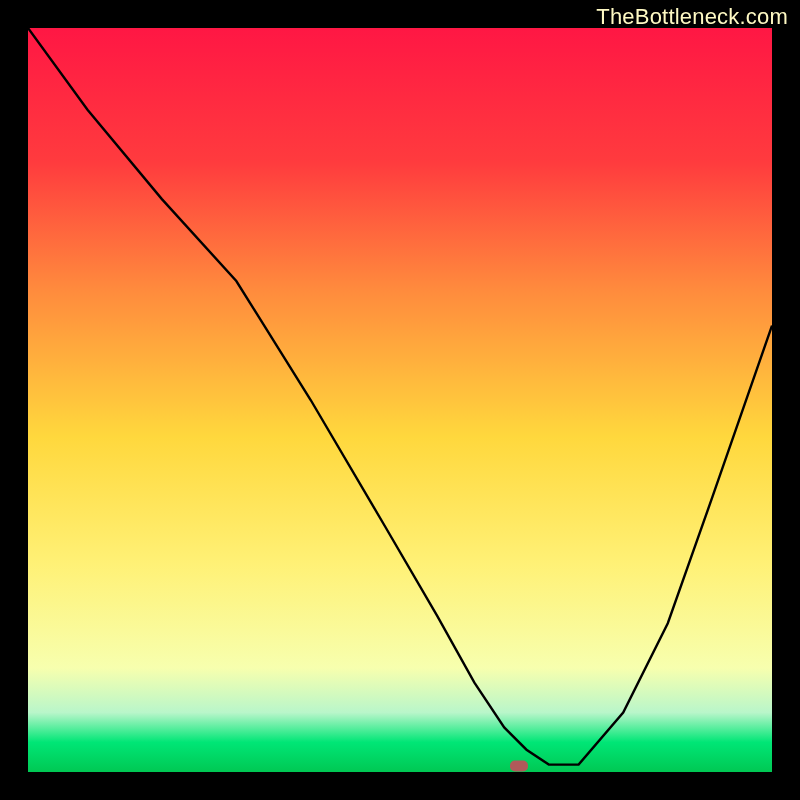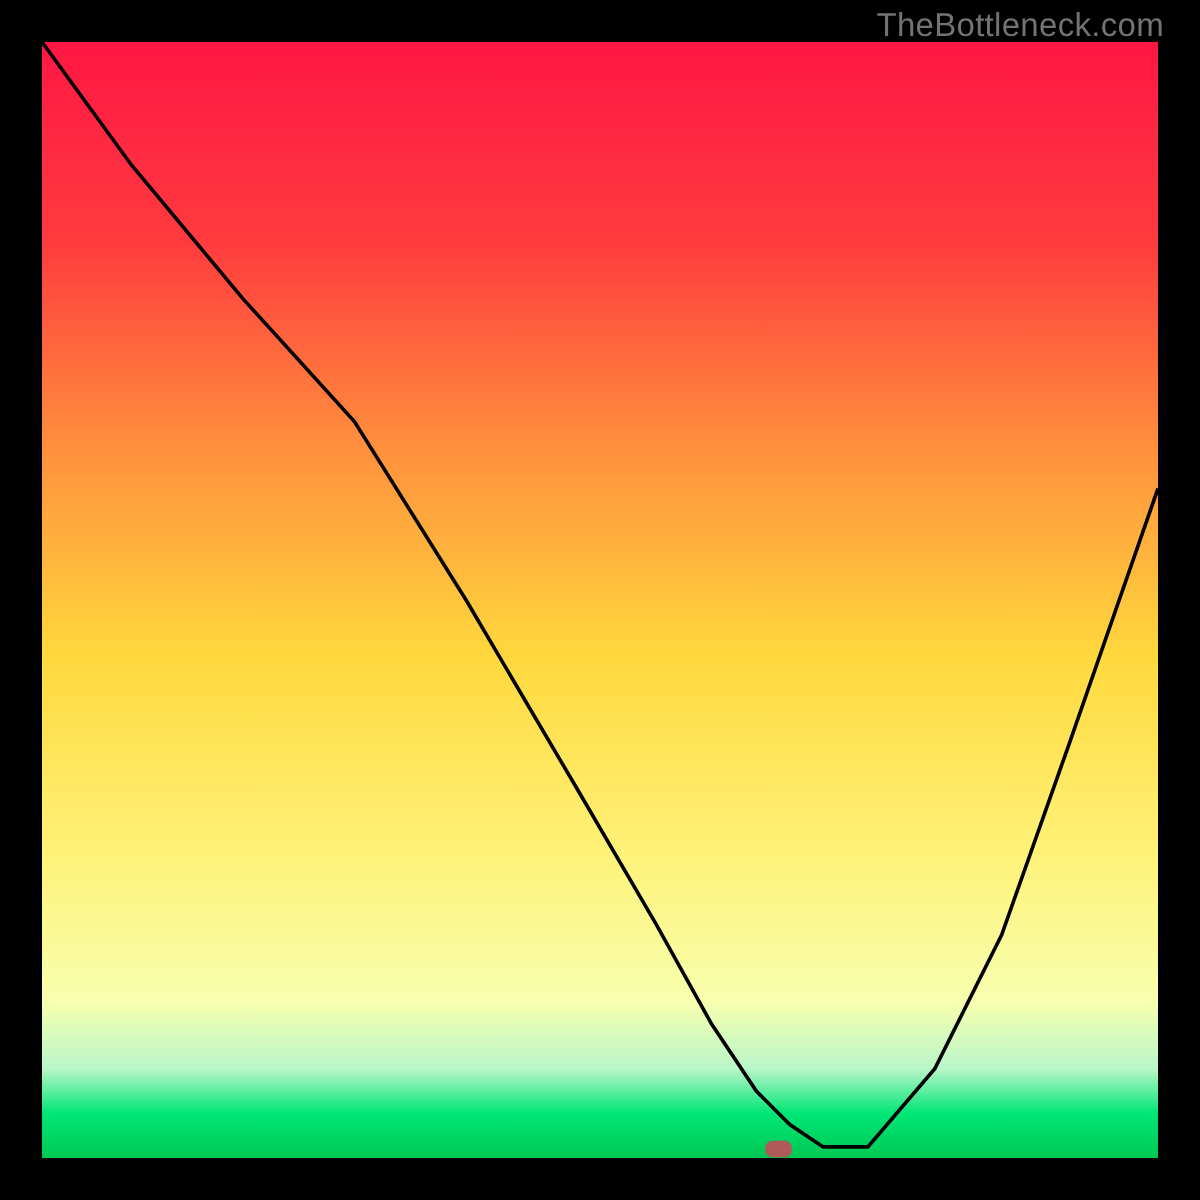--- a/index.html
+++ b/index.html
@@ -7,22 +7,22 @@
     width: 800px;
     height: 800px;
     background: #000;
     font-family: Arial, Helvetica, sans-serif;
     position: relative;
     overflow: hidden;
   }
   .watermark {
     position: absolute;
     top: 4px;
-    right: 24px;
-    color: #737373;
+    right: 12px;
+    color: #fef9c3;
     font-size: 22px;
     font-weight: 500;
     z-index: 10;
     letter-spacing: 0.2px;
   }
   .frame {
     position: absolute;
     left: 28px;
     top: 28px;
     width: 744px;

